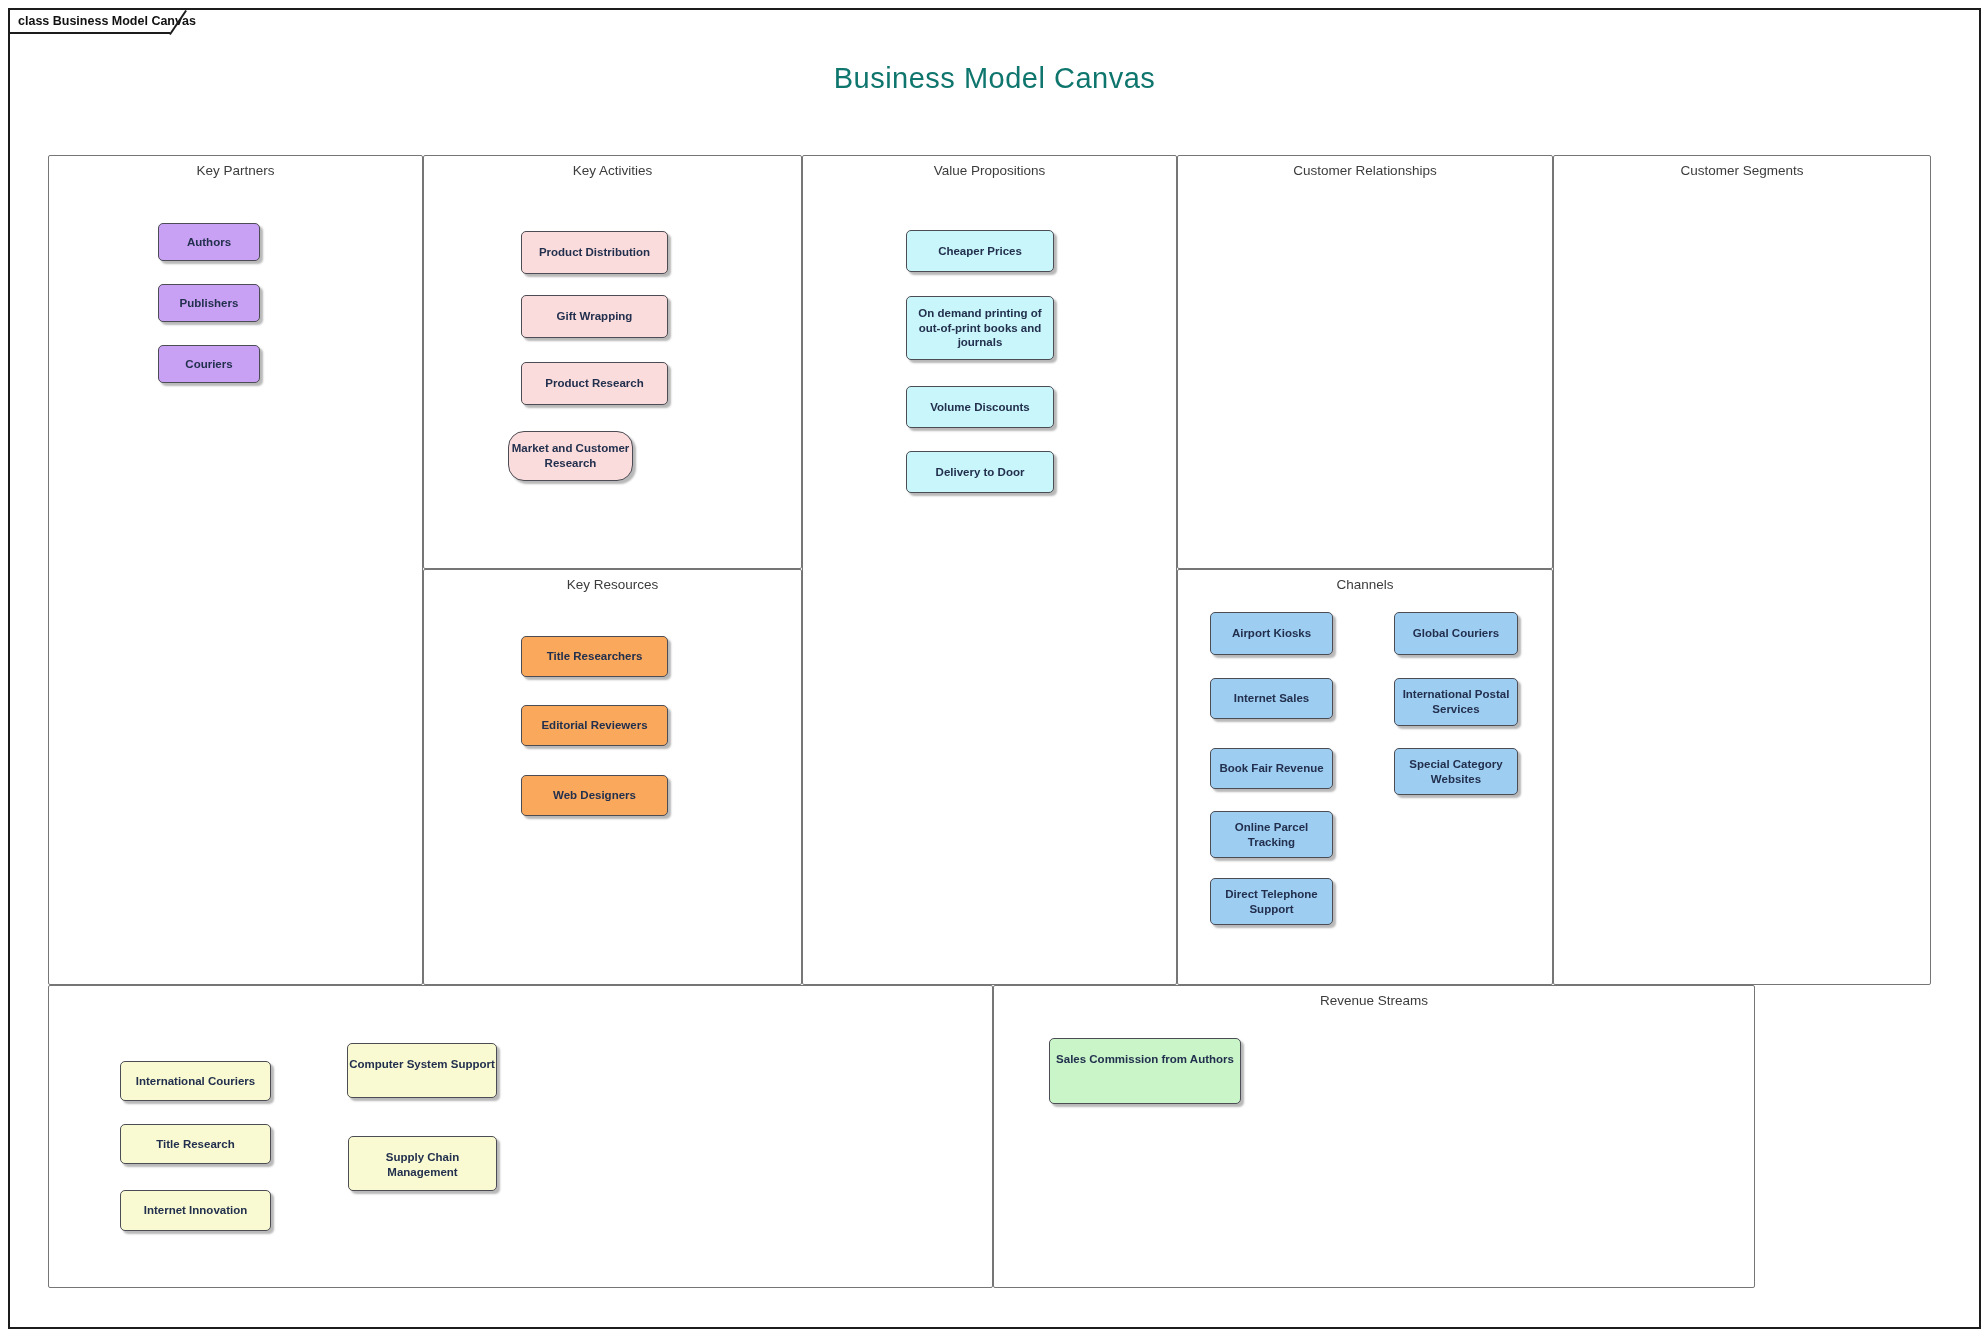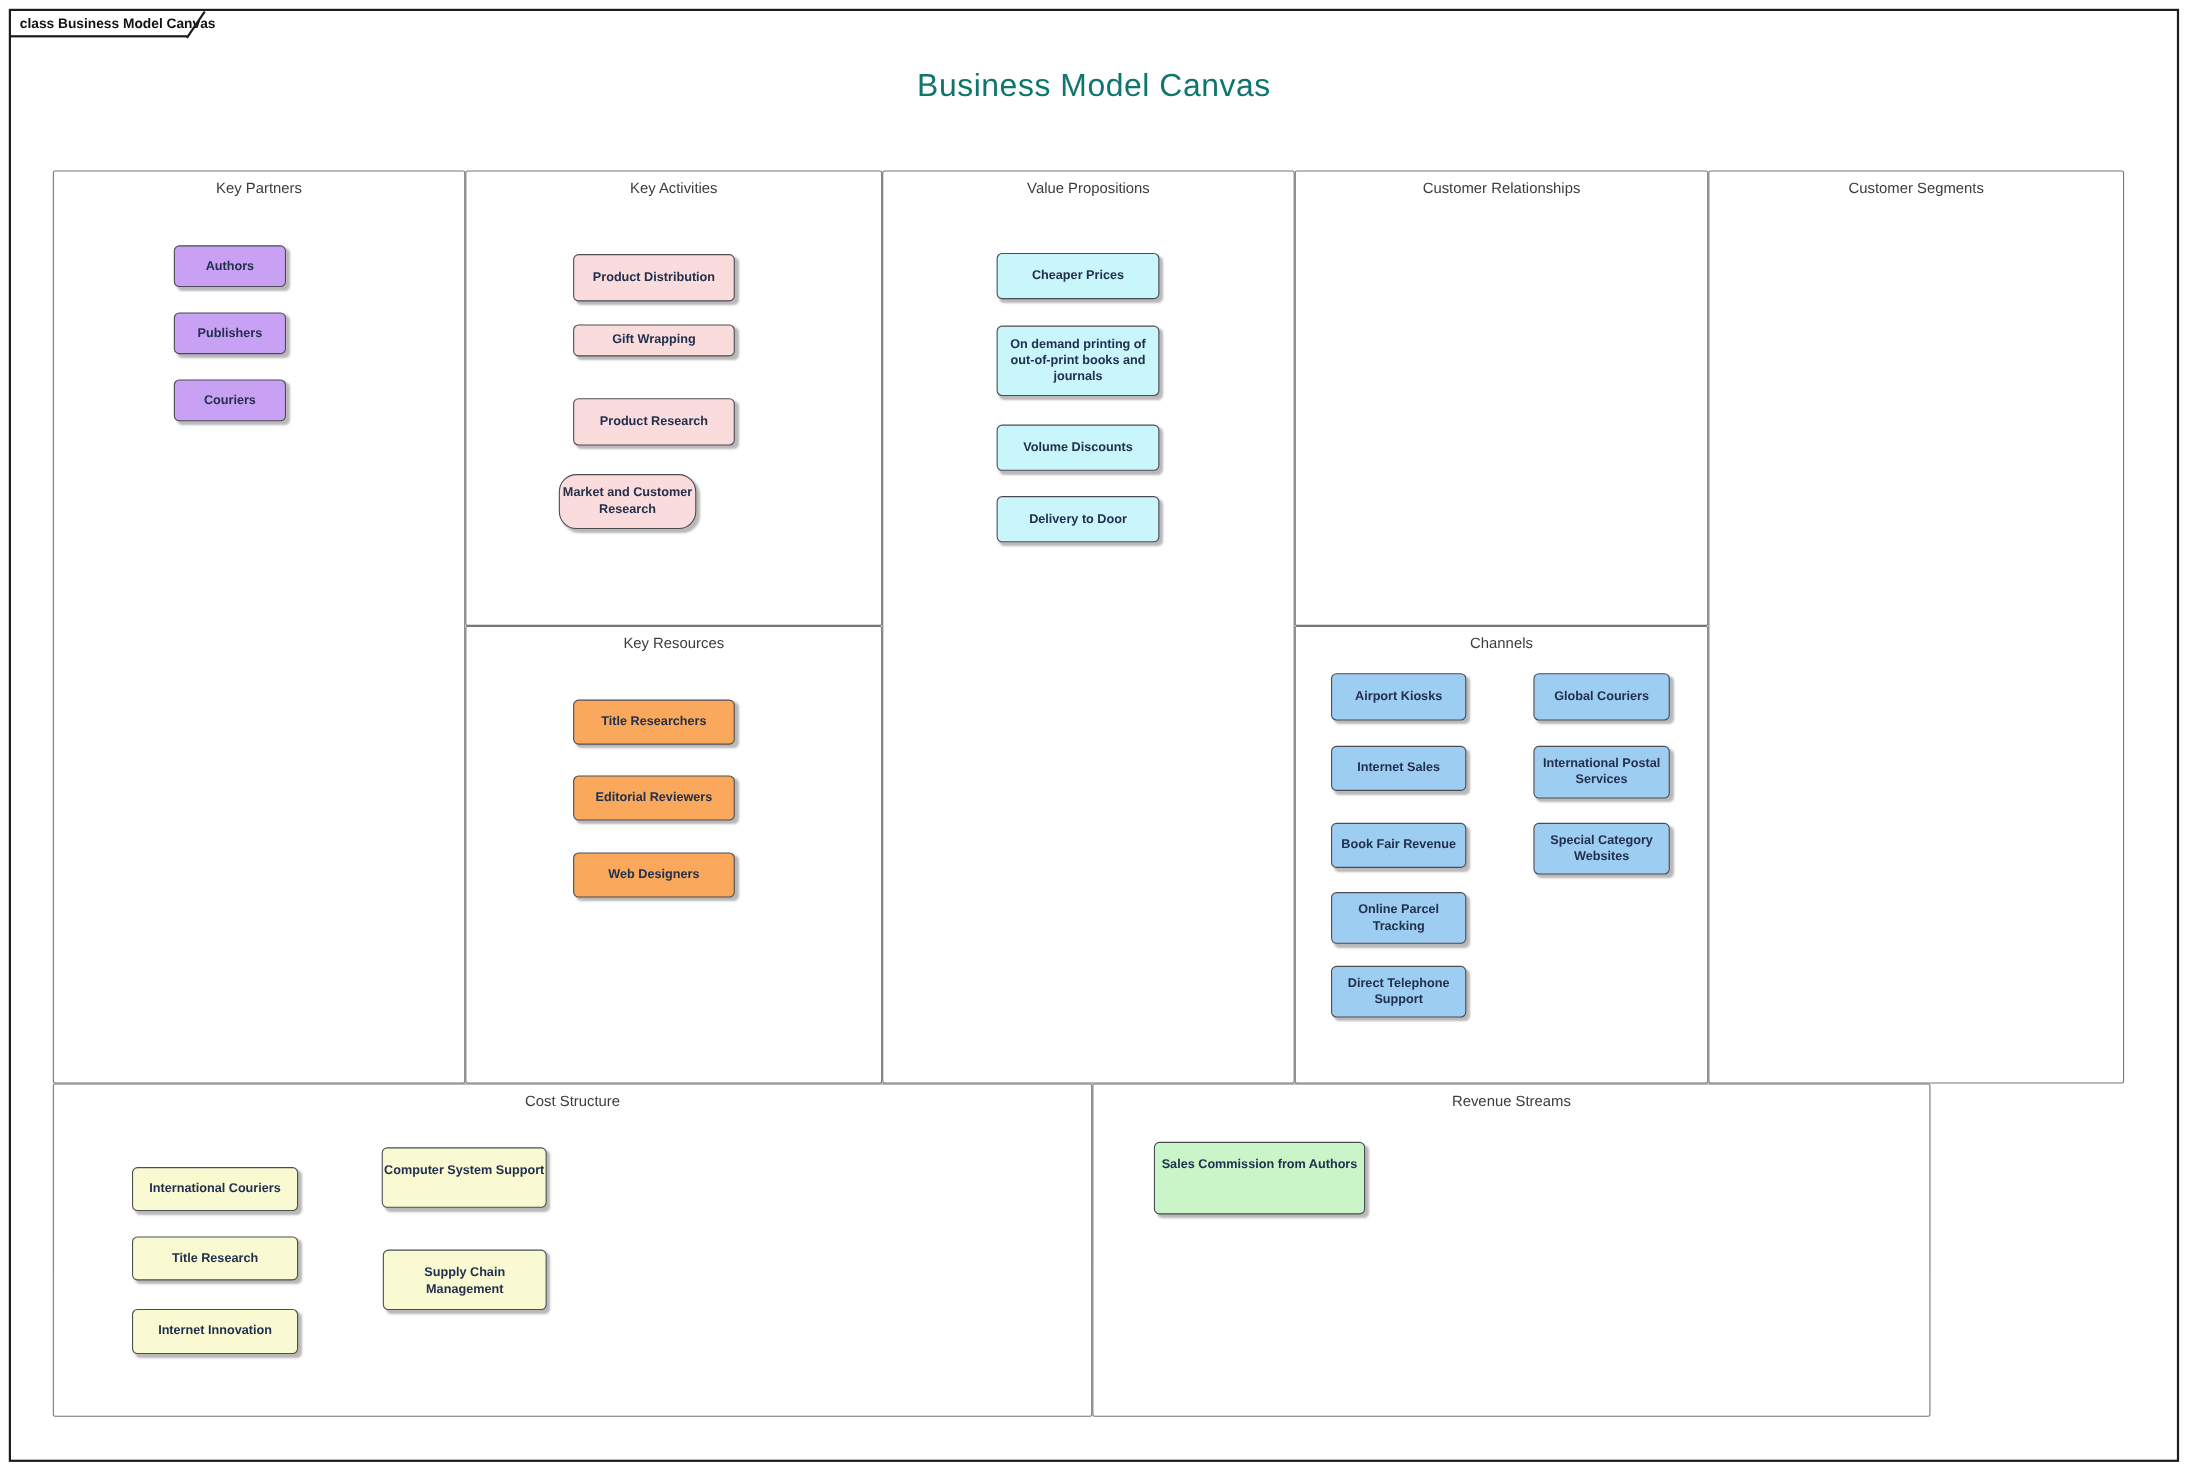--- a/index.html
+++ b/index.html
@@ -58,21 +58,21 @@
 <div class="panel" style="left:48px;top:155px;width:375px;height:830px">
   <div class="panel-title">Key Partners</div>
   <div class="node" style="left: 109px; top: 67px; width: 102px; height: 38px; background-color: rgb(201, 161, 244);">Authors</div>
   <div class="node" style="left: 109px; top: 128px; width: 102px; height: 38px; background-color: rgb(201, 161, 244);">Publishers</div>
   <div class="node" style="left: 109px; top: 189px; width: 102px; height: 38px; background-color: rgb(201, 161, 244);">Couriers</div>
 </div>
 
 <div class="panel" style="left:423px;top:155px;width:379px;height:414px">
   <div class="panel-title">Key Activities</div>
   <div class="node" style="left: 97px; top: 75px; width: 147px; height: 43px; background-color: rgb(251, 220, 220);">Product Distribution</div>
-  <div class="node" style="left: 97px; top: 139px; width: 147px; height: 29px; background-color: rgb(251, 220, 220);">Gift Wrapping</div>
+  <div class="node" style="left: 97px; top: 139px; width: 147px; height: 43px; background-color: rgb(251, 220, 220);">Gift Wrapping</div>
   <div class="node" style="left: 97px; top: 206px; width: 147px; height: 43px; background-color: rgb(251, 220, 220);">Product Research</div>
   <div class="node" style="left: 84px; top: 275px; width: 125px; height: 50px; background-color: rgb(251, 220, 220); border-radius: 16px;">Market and Customer Research</div>
 </div>
 
 <div class="panel" style="left:802px;top:155px;width:375px;height:830px">
   <div class="panel-title">Value Propositions</div>
   <div class="node" style="left: 103px; top: 74px; width: 148px; height: 42px; background-color: rgb(201, 246, 250);">Cheaper Prices</div>
   <div class="node" style="left: 103px; top: 140px; width: 148px; height: 64px; background-color: rgb(201, 246, 250);">On demand printing of out-of-print books and journals</div>
   <div class="node" style="left: 103px; top: 230px; width: 148px; height: 42px; background-color: rgb(201, 246, 250);">Volume Discounts</div>
   <div class="node" style="left: 103px; top: 295px; width: 148px; height: 42px; background-color: rgb(201, 246, 250);">Delivery to Door</div>
@@ -99,21 +99,20 @@
   <div class="node" style="left: 32px; top: 108px; width: 123px; height: 41px; background-color: rgb(158, 205, 242);">Internet Sales</div>
   <div class="node" style="left: 32px; top: 178px; width: 123px; height: 41px; background-color: rgb(158, 205, 242);">Book Fair Revenue</div>
   <div class="node" style="left: 32px; top: 241px; width: 123px; height: 47px; background-color: rgb(158, 205, 242);">Online Parcel Tracking</div>
   <div class="node" style="left: 32px; top: 308px; width: 123px; height: 47px; background-color: rgb(158, 205, 242);">Direct Telephone Support</div>
   <div class="node" style="left: 216px; top: 42px; width: 124px; height: 43px; background-color: rgb(158, 205, 242); text-align: right;">Global Couriers</div>
   <div class="node" style="left: 216px; top: 108px; width: 124px; height: 48px; background-color: rgb(158, 205, 242);">International Postal Services</div>
   <div class="node" style="left: 216px; top: 178px; width: 124px; height: 47px; background-color: rgb(158, 205, 242);">Special Category Websites</div>
 </div>
 
 <div class="panel" style="left:48px;top:985px;width:945px;height:303px">
-  <div class="panel-title">Cost Structure</div>
   <div class="node" style="left: 71px; top: 75px; width: 151px; height: 40px; background-color: rgb(250, 250, 210);">International Couriers</div>
   <div class="node" style="left: 71px; top: 138px; width: 151px; height: 40px; background-color: rgb(250, 250, 210);">Title Research</div>
   <div class="node" style="left: 71px; top: 204px; width: 151px; height: 41px; background-color: rgb(250, 250, 210);">Internet Innovation</div>
   <div class="node tall" style="left: 298px; top: 57px; width: 150px; height: 55px; background-color: rgb(250, 250, 210);">Computer System Support</div>
   <div class="node tall" style="left: 299px; top: 150px; width: 149px; height: 55px; background-color: rgb(250, 250, 210);">Supply Chain Management</div>
 </div>
 
 <div class="panel" style="left:993px;top:985px;width:762px;height:303px">
   <div class="panel-title">Revenue Streams</div>
   <div class="node tall" style="left: 55px; top: 52px; width: 192px; height: 66px; background-color: rgb(201, 245, 201);">Sales Commission from Authors</div>

